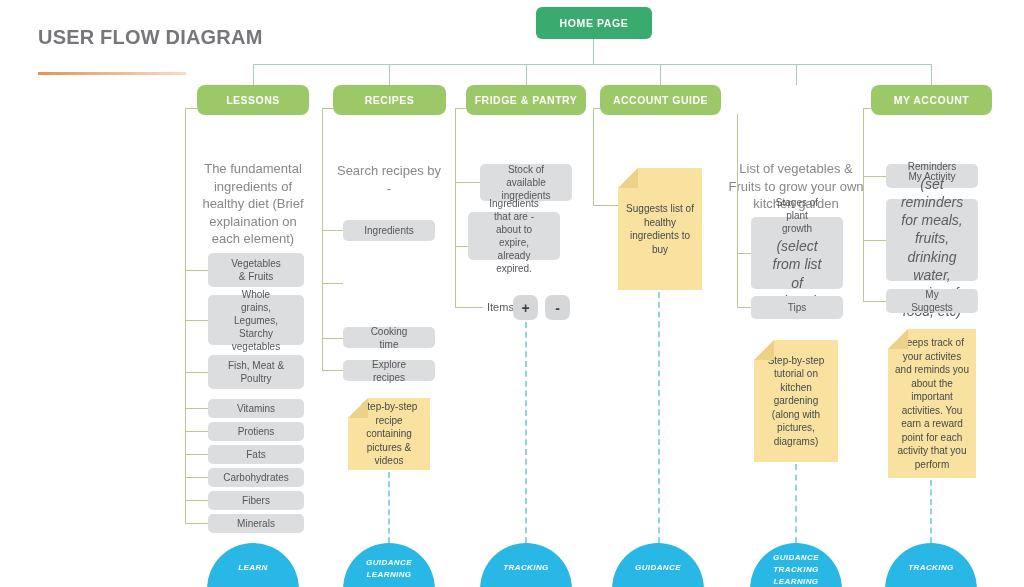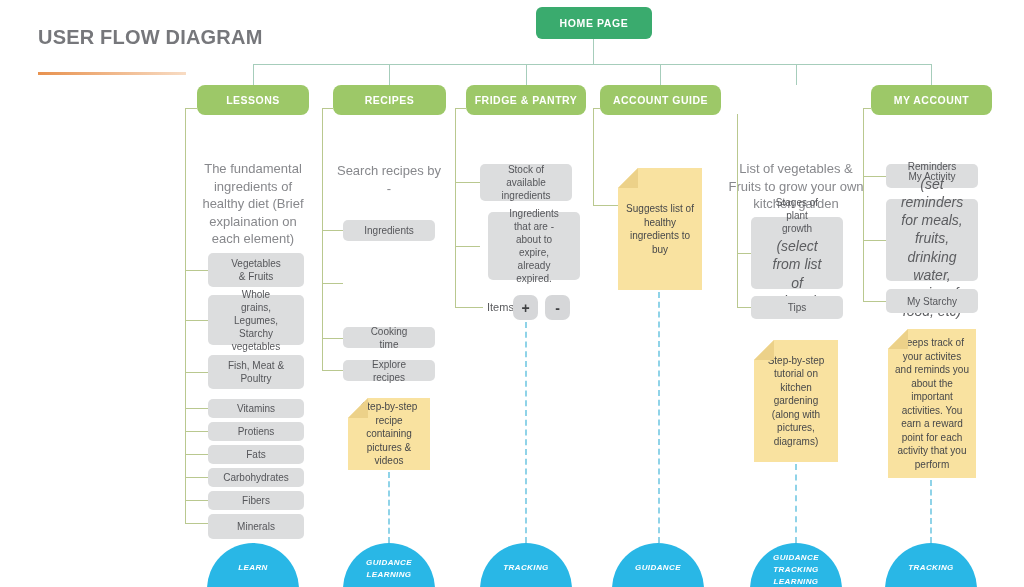--- a/index.html
+++ b/index.html
@@ -87,21 +87,21 @@
   <div class="oline" style="left:185px;top:500px;width:23px;height:1px;"></div>
   <div class="oline" style="left:185px;top:523px;width:23px;height:1px;"></div>
   <div class="gbox" style="left:208px;top:253px;width:96px;height:34px;">Vegetables &amp; Fruits</div>
   <div class="gbox" style="left:208px;top:295px;width:96px;height:50px;">Whole grains, Legumes, Starchy vegetables</div>
   <div class="gbox" style="left:208px;top:355px;width:96px;height:34px;">Fish, Meat &amp; Poultry</div>
   <div class="gbox" style="left:208px;top:399px;width:96px;height:19px;">Vitamins</div>
   <div class="gbox" style="left:208px;top:422px;width:96px;height:19px;">Protiens</div>
   <div class="gbox" style="left:208px;top:445px;width:96px;height:19px;">Fats</div>
   <div class="gbox" style="left:208px;top:468px;width:96px;height:19px;">Carbohydrates</div>
   <div class="gbox" style="left:208px;top:491px;width:96px;height:19px;">Fibers</div>
-  <div class="gbox" style="left:208px;top:514px;width:96px;height:25px;">Minerals</div>
+  <div class="gbox" style="left:208px;top:514px;width:96px;height:19px;">Minerals</div>
   <div class="circle" style="left:207px;">
     <div class="clabel">LEARN</div>
   </div>
 
   <div class="intro" style="left:334px;top:162px;width:110px;">Search recipes by -</div>
   <div class="oline" style="left:322px;top:108px;width:11px;height:1px;"></div>
   <div class="oline" style="left:322px;top:108px;width:1px;height:263px;"></div>
   <div class="oline" style="left:322px;top:230px;width:21px;height:1px;"></div>
   <div class="oline" style="left:322px;top:283px;width:21px;height:1px;"></div>
   <div class="oline" style="left:322px;top:338px;width:21px;height:1px;"></div>
@@ -115,21 +115,21 @@
   <div class="circle two" style="left:343px;">
     <div class="clabel">GUIDANCE LEARNING</div>
   </div>
 
   <div class="oline" style="left:455px;top:108px;width:11px;height:1px;"></div>
   <div class="oline" style="left:455px;top:108px;width:1px;height:199px;"></div>
   <div class="oline" style="left:455px;top:182px;width:25px;height:1px;"></div>
   <div class="oline" style="left:455px;top:246px;width:25px;height:1px;"></div>
   <div class="oline" style="left:455px;top:307px;width:28px;height:1px;"></div>
   <div class="gbox" style="left:480px;top:164px;width:92px;height:37px;">Stock of available ingredients</div>
-  <div class="gbox" style="left:488px;top:212px;width:92px;height:68px;">Ingredients that are - about to expire, already expired.</div>
+  <div class="gbox" style="left:468px;top:212px;width:92px;height:48px;">Ingredients that are - about to expire, already expired.</div>
   <div class="items-label" style="left:487px;top:301px;">Items</div>
   <div class="step-btn" style="left:513px;top:295px;">+</div>
   <div class="step-btn" style="left:545px;top:295px;">-</div>
   <div class="dash" style="left:525px;top:322px;height:221px;"></div>
   <div class="circle" style="left:480px;">
     <div class="clabel">TRACKING</div>
   </div>
 
   <div class="oline" style="left:593px;top:108px;width:8px;height:1px;"></div>
   <div class="oline" style="left:593px;top:108px;width:1px;height:98px;"></div>
@@ -160,21 +160,21 @@
   <div class="oline" style="left:863px;top:108px;width:8px;height:1px;"></div>
   <div class="oline" style="left:863px;top:108px;width:1px;height:193px;"></div>
   <div class="oline" style="left:863px;top:176px;width:23px;height:1px;"></div>
   <div class="oline" style="left:863px;top:240px;width:23px;height:1px;"></div>
   <div class="oline" style="left:863px;top:301px;width:23px;height:1px;"></div>
   <div class="gbox" style="left:886px;top:164px;width:92px;height:24px;">My Activity</div>
   <div class="gbox" style="left:886px;top:199px;width:92px;height:82px;">
     <div>Reminders</div>
     <div class="sub">(set reminders for meals, fruits, drinking water, expiry of food, etc)</div>
   </div>
-  <div class="gbox" style="left:886px;top:289px;width:92px;height:24px;">My Starchy</div>
+  <div class="gbox" style="left:886px;top:289px;width:92px;height:24px;">My Suggests</div>
   <div class="note" style="left:888px;top:329px;width:88px;height:149px;">Keeps track of your activites and reminds you about the important activities. You earn a reward point for each activity that you perform</div>
   <div class="fold" style="left:888px;top:329px;"></div>
   <div class="dash" style="left:930px;top:480px;height:63px;"></div>
   <div class="circle" style="left:885px;">
     <div class="clabel">TRACKING</div>
   </div>
 
 </div>
 
 </body></html>

